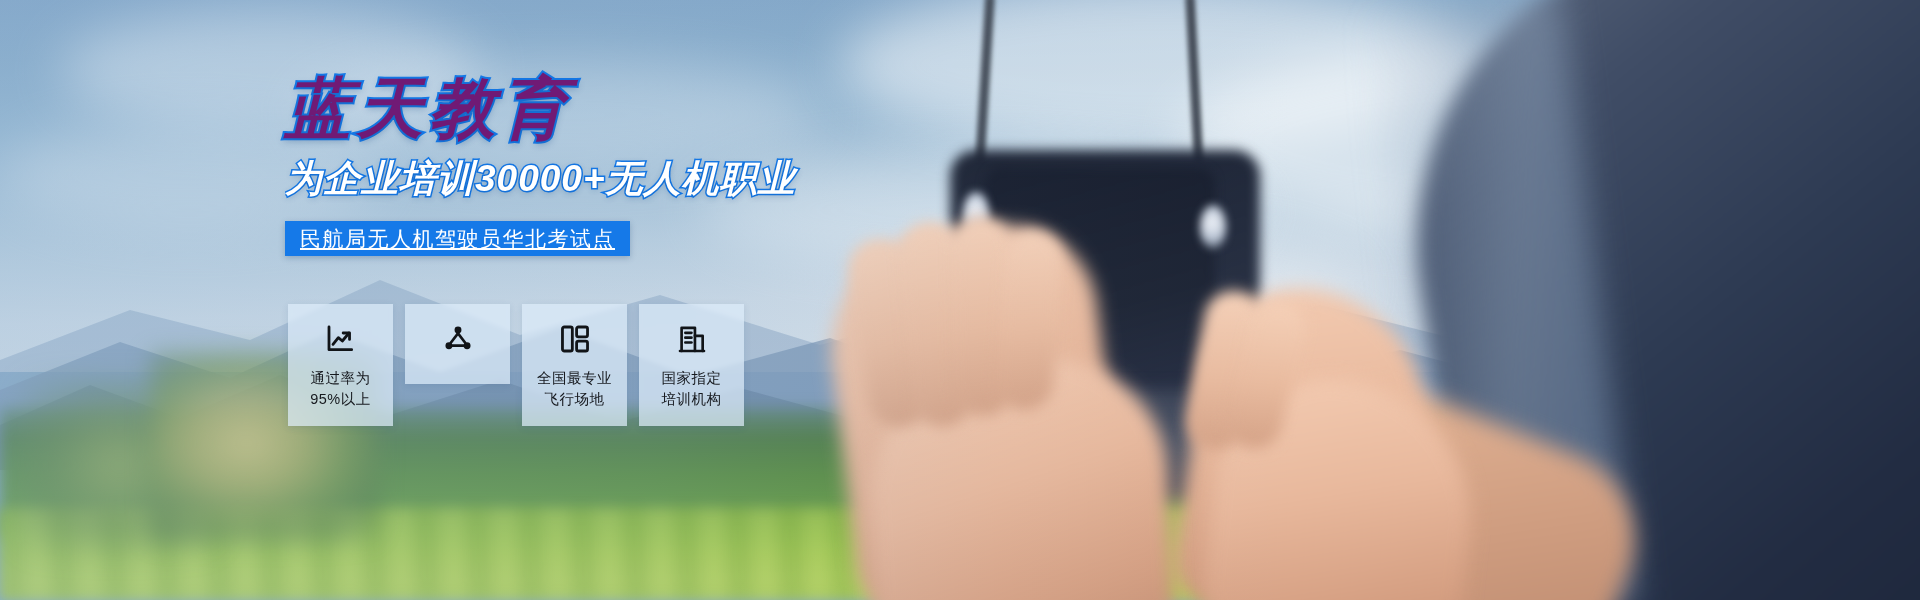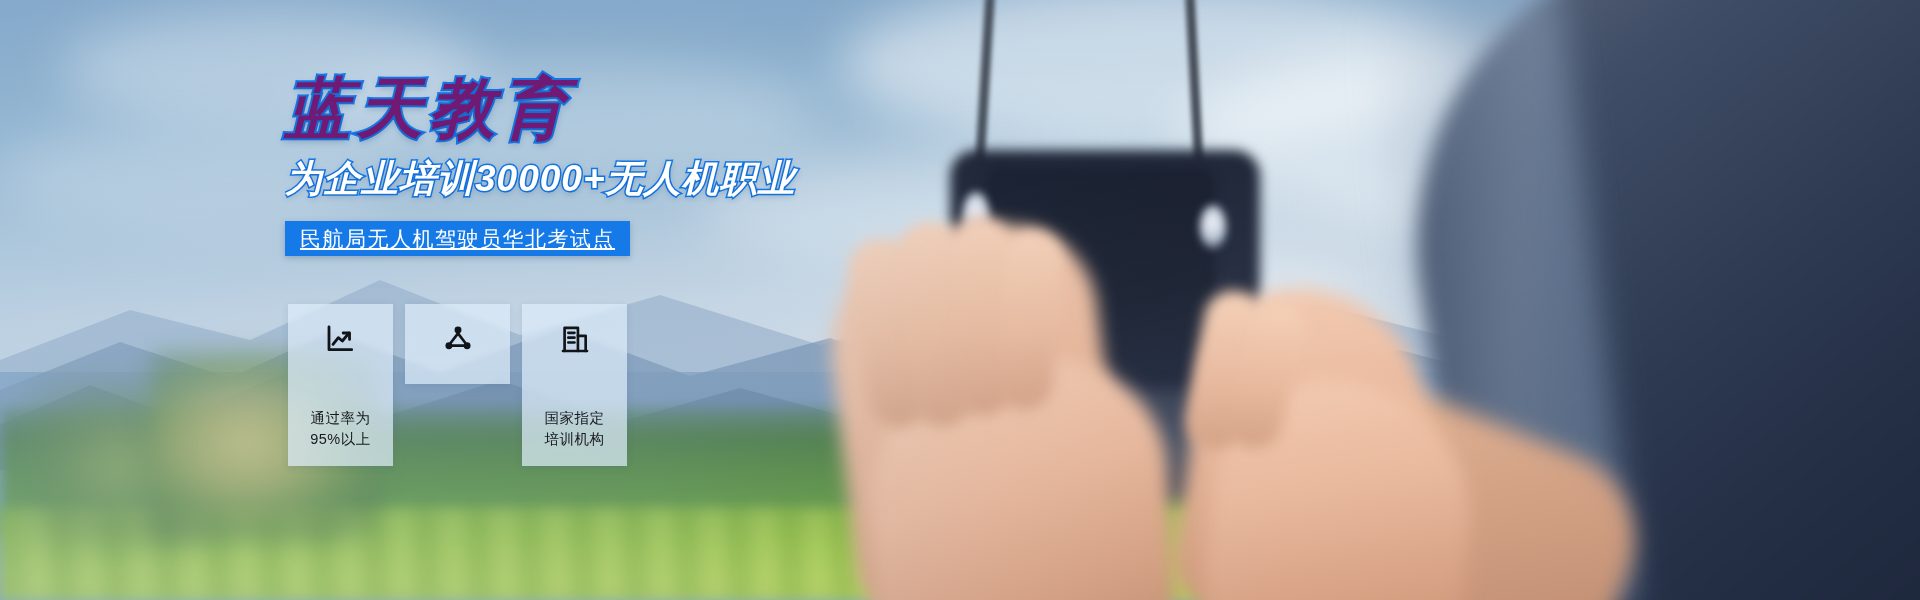--- a/index.html
+++ b/index.html
@@ -320,21 +320,20 @@
     color: #111418;
   }
   .card-icon svg { display: block; }
   .card-text {
     font-size: 14.5px;
     line-height: 1.45;
     color: #16191e;
     text-align: center;
     letter-spacing: .5px;
     font-weight: 500;
-    margin-top: 40px;
   }
   .card-text span { display: block; white-space: nowrap; }
 </style>
 </head>
 <body>
 
 <div id="banner">
 
   <div class="photo">
     <div class="sky"></div>
@@ -424,20 +423,33 @@
             <circle cx="12" cy="5.2" r="2.6" fill="currentColor" stroke="none"></circle>
             <circle cx="5.2" cy="17" r="2.6" fill="currentColor" stroke="none"></circle>
             <circle cx="18.8" cy="17" r="2.6" fill="currentColor" stroke="none"></circle>
             <line x1="12" y1="7.8" x2="6.6" y2="14.8"></line>
             <line x1="12" y1="7.8" x2="17.4" y2="14.8"></line>
             <line x1="7.8" y1="17" x2="16.2" y2="17"></line>
           </svg>
         </div>
       </div>
 
+      <div class="card">
+        <div class="card-icon">
+          <svg width="32" height="32" viewBox="0 0 24 24" fill="none" stroke="currentColor" stroke-width="2.1" stroke-linecap="round" stroke-linejoin="round">
+            <rect x="2.6" y="3" width="7.4" height="18" rx="1.4"></rect>
+            <rect x="13.2" y="3" width="8.2" height="7.4" rx="1.4"></rect>
+            <rect x="13.2" y="13.6" width="8.2" height="7.4" rx="1.4"></rect>
+          </svg>
+        </div>
+        <div class="card-text">
+          <span>全国最专业</span>
+          <span>飞行场地</span>
+        </div>
+      </div>
 
       <div class="card">
         <div class="card-icon">
           <svg width="32" height="32" viewBox="0 0 24 24" fill="none" stroke="currentColor" stroke-width="2" stroke-linecap="round" stroke-linejoin="round">
             <path d="M3 21 L21 21"></path>
             <path d="M4.2 21 L4.2 3.6 L14.2 3.6 L14.2 21"></path>
             <path d="M14.2 9.6 L20 9.6 L20 21"></path>
             <line x1="7" y1="7.4" x2="11.6" y2="7.4"></line>
             <line x1="7" y1="11" x2="11.6" y2="11"></line>
             <line x1="7" y1="14.6" x2="11.6" y2="14.6"></line>

